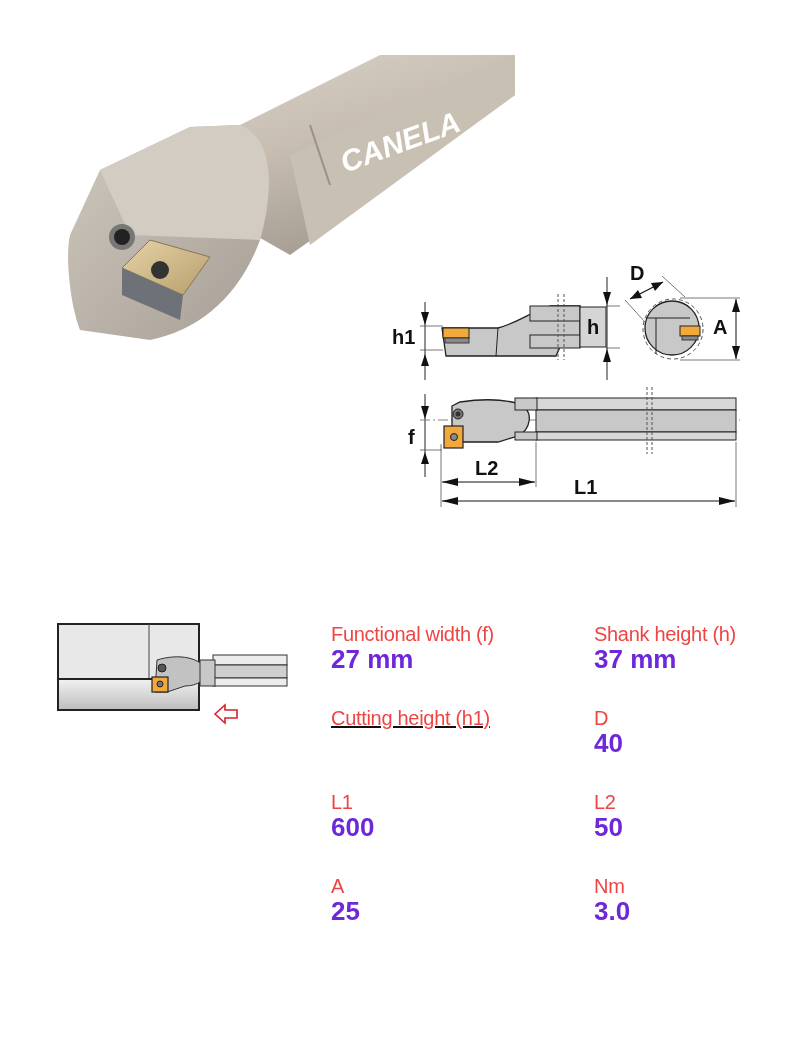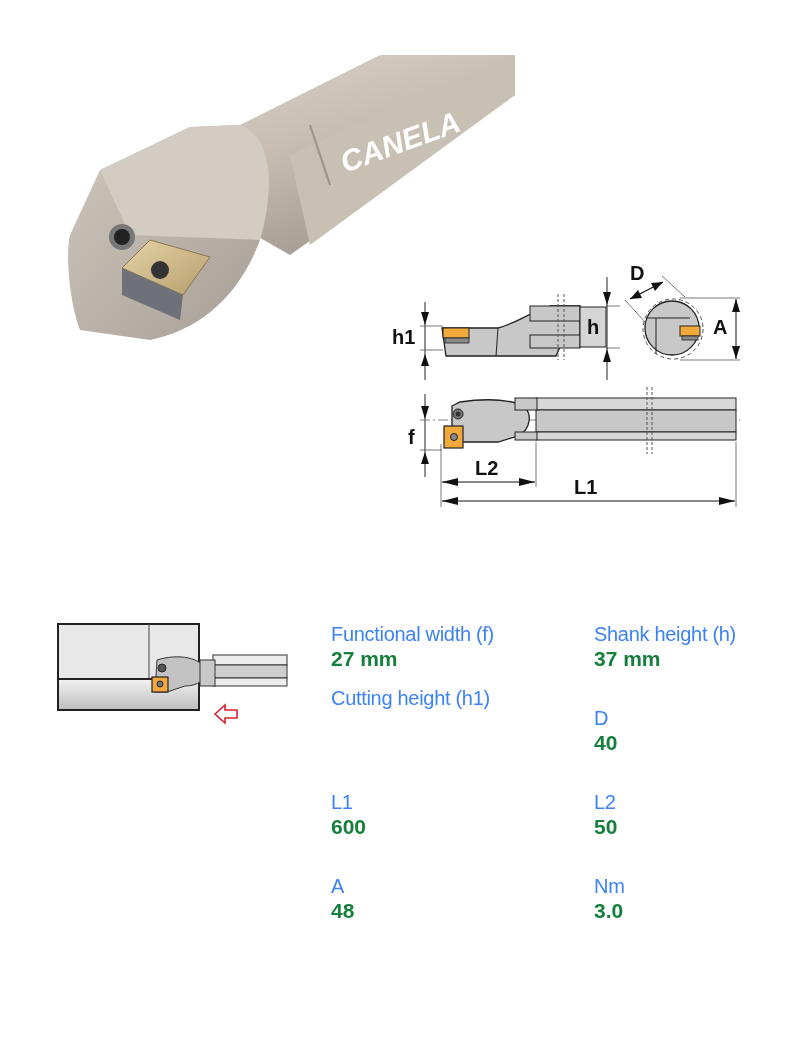--- a/index.html
+++ b/index.html
@@ -1,20 +1,20 @@
 <!DOCTYPE html>
 <html><head>
 <meta charset="utf-8">
 <style>
   html, body { margin:0; padding:0; background:#ffffff; }
   body { width:800px; height:1040px; position:relative; overflow:hidden; font-family:"Liberation Sans", sans-serif; color:#111; }
   .abs { position:absolute; }
   .spec { position:absolute; width:240px; }
-  .spec-label { font-size:20px; font-weight:400; color:#3b82f6; line-height:24px; letter-spacing:-0.3px; }
-  .spec-value { font-size:21px; font-weight:700; color:#15803d; line-height:26px; }
+  .spec-label { font-size:20px; font-weight:400; color:#ef4444; line-height:24px; letter-spacing:-0.3px; }
+  .spec-value { font-size:26px; font-weight:700; color:#6d28d9; line-height:26px; }
   svg text { font-family:"Liberation Sans", sans-serif; font-weight:700; }
 </style>
 </head>
 <body>
 
 <div class="abs" style="left:60px;top:55px;width:455px;height:295px;">
   <svg width="455" height="295" viewBox="0 0 455 295">
     <defs>
       <linearGradient id="shankG" x1="0" y1="0" x2="0.4" y2="1">
         <stop offset="0" stop-color="#d9d1c6"></stop>
@@ -166,35 +166,35 @@
 </div>
 
 <div class="spec" style="left:331px;top:622px;">
   <div class="spec-label">Functional width (f)</div>
   <div class="spec-value">27 mm</div>
 </div>
 <div class="spec" style="left:594px;top:622px;">
   <div class="spec-label">Shank height (h)</div>
   <div class="spec-value">37 mm</div>
 </div>
-<div class="spec" style="left:331px;top:686px;">
+<div class="spec" style="left:331px;top:706px;text-decoration:underline;">
   <div class="spec-label">Cutting height (h1)</div>
 </div>
 <div class="spec" style="left:594px;top:706px;">
   <div class="spec-label">D</div>
   <div class="spec-value">40</div>
 </div>
 <div class="spec" style="left:331px;top:790px;">
   <div class="spec-label">L1</div>
   <div class="spec-value">600</div>
 </div>
 <div class="spec" style="left:594px;top:790px;">
   <div class="spec-label">L2</div>
   <div class="spec-value">50</div>
 </div>
 <div class="spec" style="left:331px;top:874px;">
   <div class="spec-label">A</div>
-  <div class="spec-value">48</div>
+  <div class="spec-value">25</div>
 </div>
 <div class="spec" style="left:594px;top:874px;">
   <div class="spec-label">Nm</div>
   <div class="spec-value">3.0</div>
 </div>
 
 </body></html>

